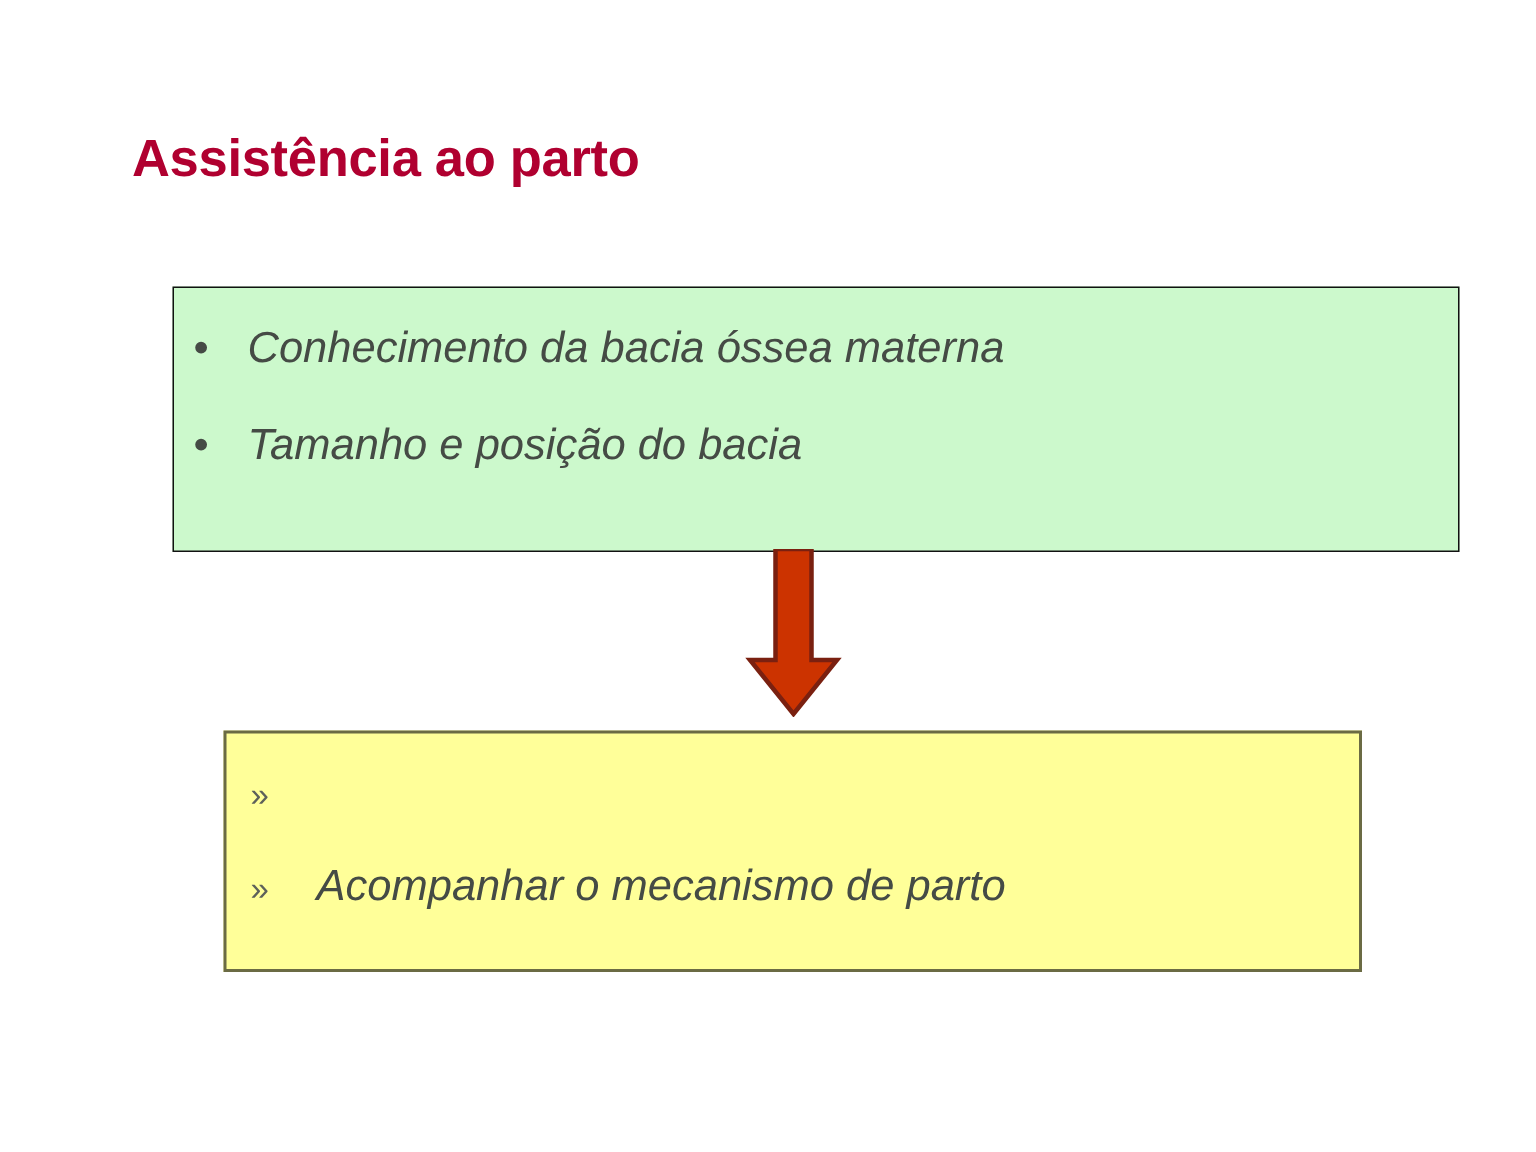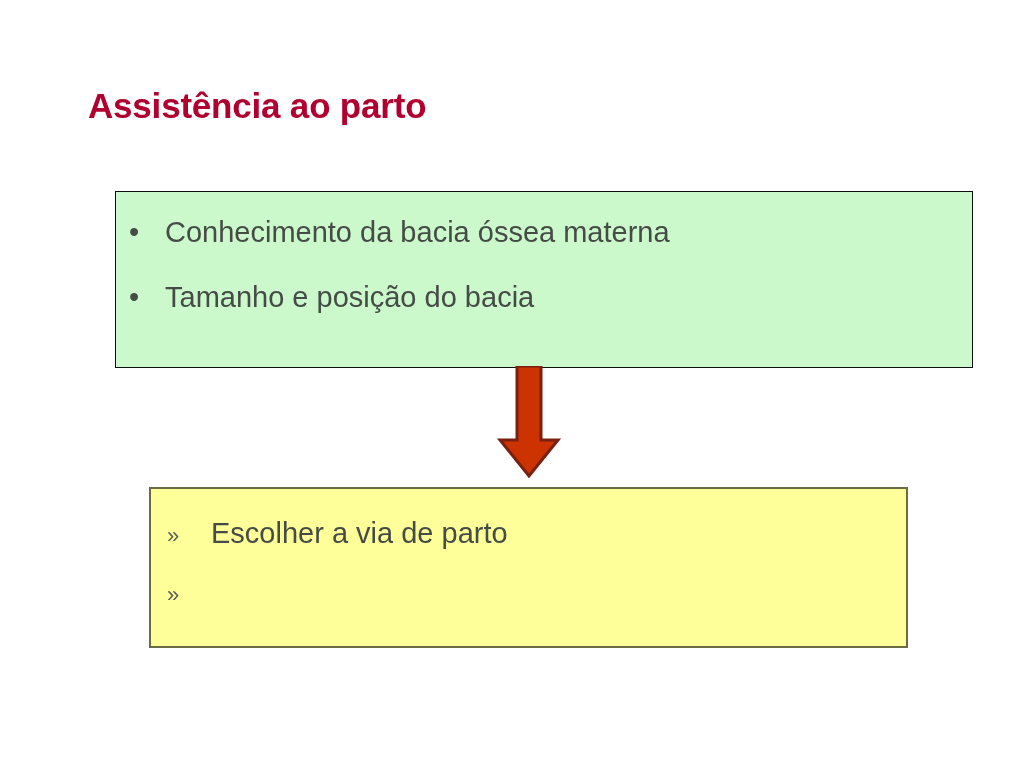--- a/index.html
+++ b/index.html
@@ -112,20 +112,21 @@
     width: 44px;
     margin-left: 16px;
     flex: 0 0 44px;
     font-size: 22px;
     color: #5d615a;
     text-align: left;
   }
 
   .bullet-text {
     white-space: nowrap;
+    font-style: italic;
   }
 
   
   #flow-arrow {
     position: absolute;
     left: 496px;
     top: 366px;
     width: 66px;
     height: 112px;
   }
@@ -151,21 +152,21 @@
   </div>
 
   <svg id="flow-arrow" viewBox="0 0 66 112" aria-hidden="true">
     <polygon points="21,0 45,0 45,74 62,74 33,110 4,74 21,74" fill="#cc3300" stroke="#7a2010" stroke-width="3" stroke-linejoin="miter"></polygon>
   </svg>
 
   <div id="yellow-box" class="content-box">
 
     <div class="bullet-row">
       <span class="bullet-mark">»</span>
-      <span class="bullet-text">Escolher a via de parto</span>
     </div>
 
     <div class="bullet-row">
       <span class="bullet-mark">»</span>
+      <span class="bullet-text">Acompanhar o mecanismo de parto</span>
     </div>
   </div>
 
 </div>
 
 </body></html>

